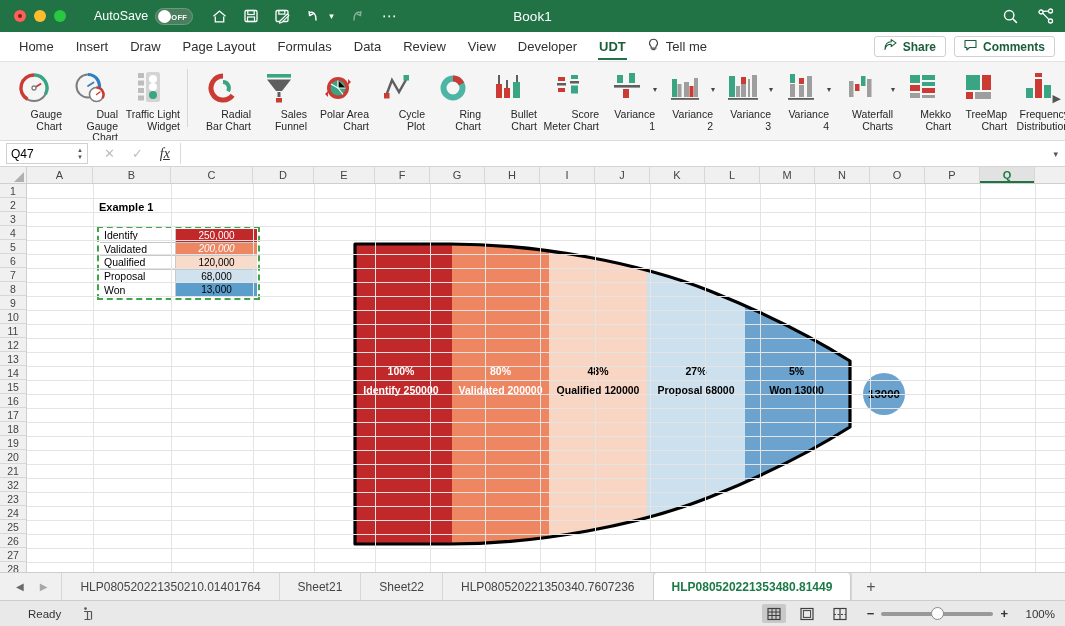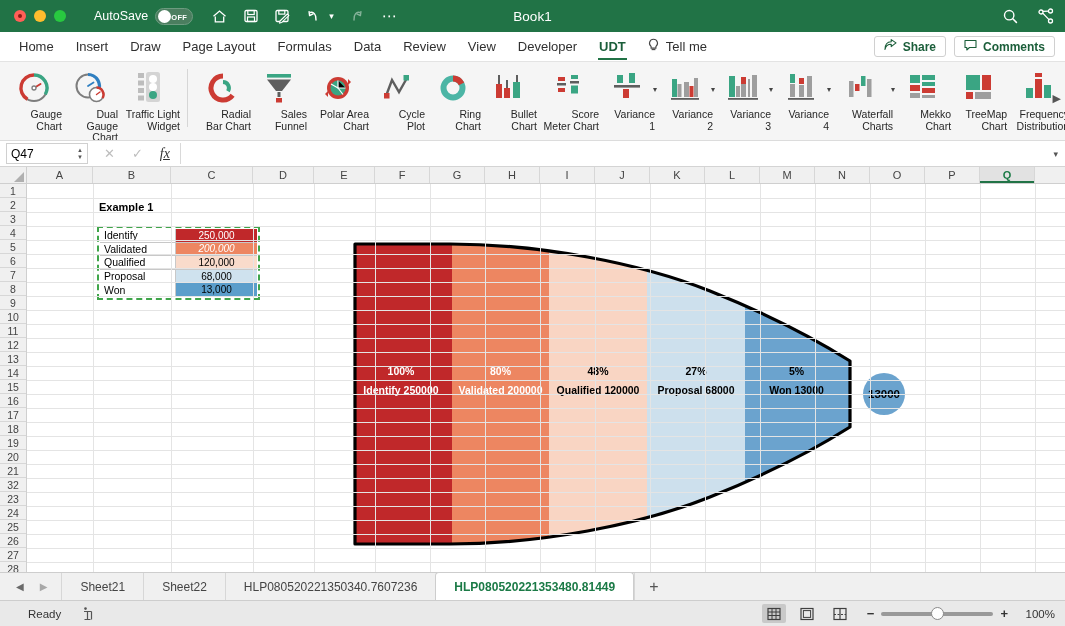--- a/index.html
+++ b/index.html
@@ -753,20 +753,21 @@
           <div class="hline" style="top: 378px;"></div>
         </div>
     </div>
   </div>
 
   <div class="sheetbar">
     <div class="navbtns">
       <span>◀</span>
       <span style="color:#a8a8a8">▶</span>
     </div>
+    <div class="stab">HLP080520221350210.01401764</div>
     <div class="stab">Sheet21</div>
     <div class="stab">Sheet22</div>
     <div class="stab">HLP080520221350340.7607236</div>
     <div class="stab active">HLP080520221353480.81449</div>
     <div class="addsheet">+</div>
   </div>
 
   <div class="statusbar">
     <span class="ready">Ready</span>
     <span class="sb-ico">

